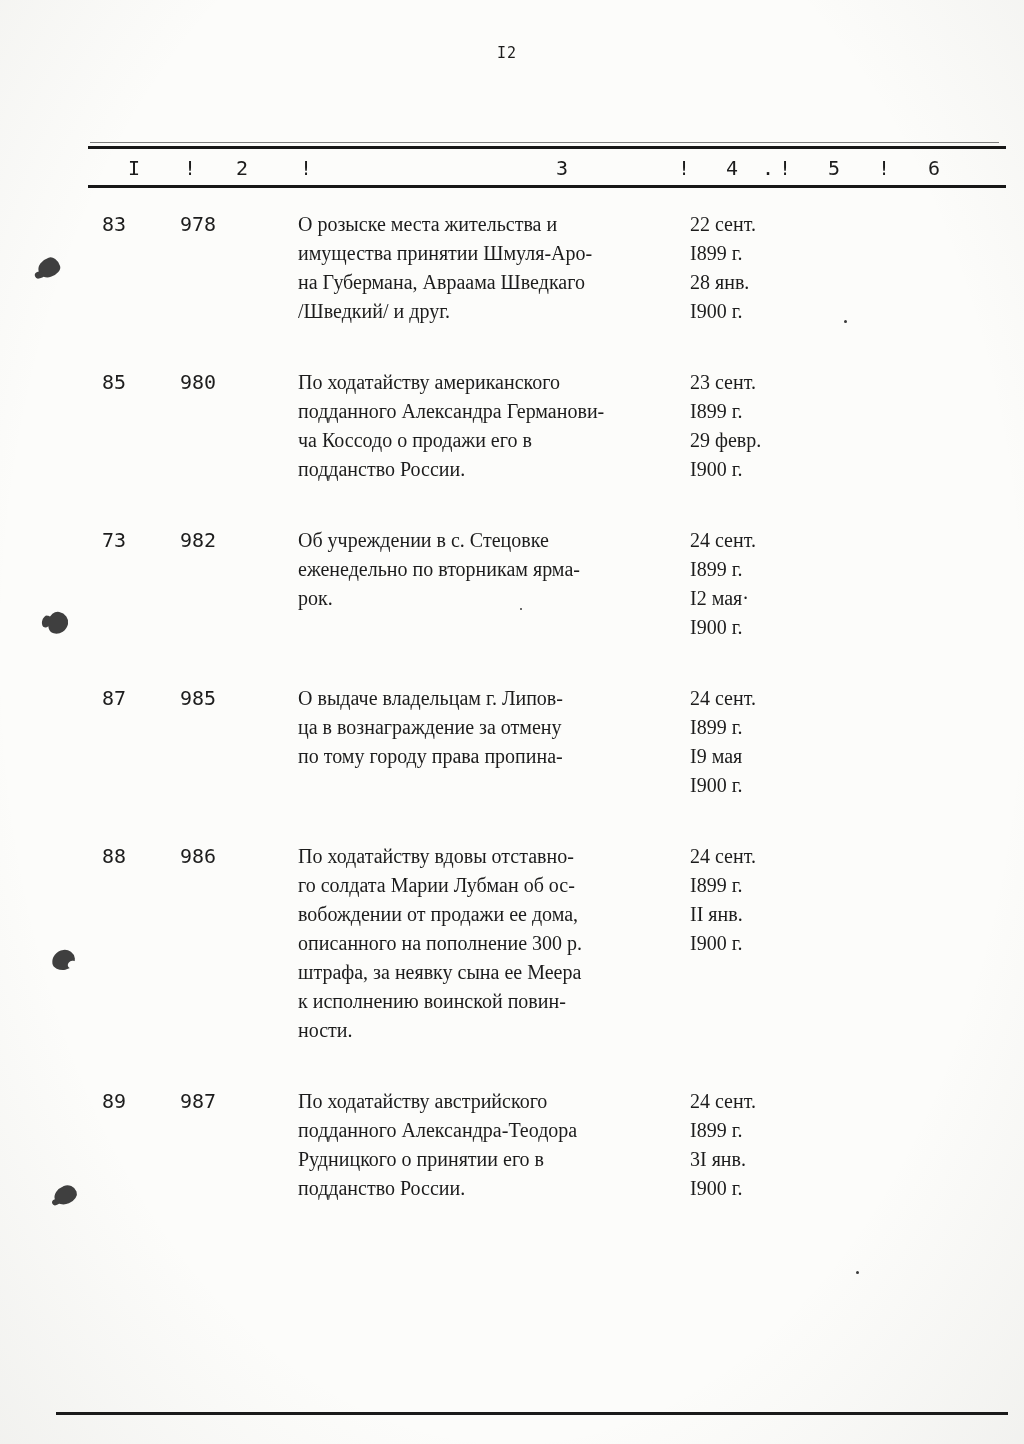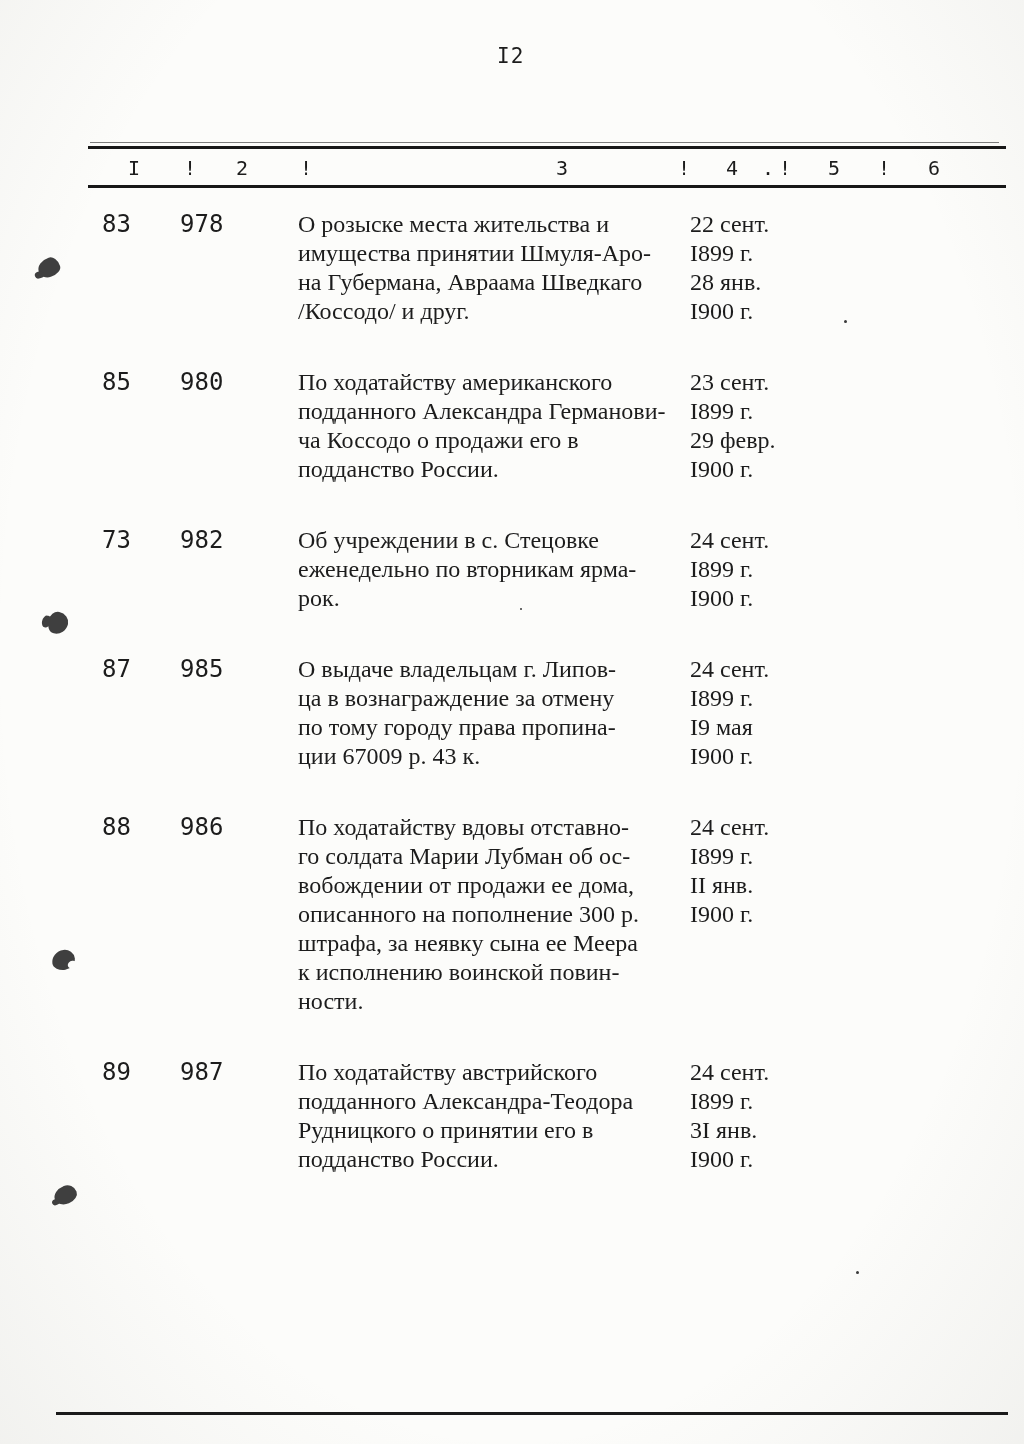--- a/index.html
+++ b/index.html
@@ -13,39 +13,39 @@
   }
   
   .scan-surface{
     position:absolute;inset:0;
     background:
       radial-gradient(ellipse at 50% 45%, rgba(255,255,255,0) 70%, rgba(120,120,110,0.08) 100%);
     pointer-events:none;
   }
   .page-number{
     position:absolute;top:44px;left:497px;
-    font-size:21px;letter-spacing:1px;
+    font-size:15px;letter-spacing:1px;
   }
   .table-header{
     position:absolute;top:146px;left:88px;width:918px;height:42px;
     border-top:3px solid #171717;
     border-bottom:3px solid #171717;
     box-sizing:border-box;
   }
   .table-header::before{
     
     content:"";position:absolute;left:2px;top:-7px;width:99%;height:1px;background:rgba(20,20,20,.55);
   }
   .hcell{position:absolute;top:7px;font-size:20px;}
   .entries{position:absolute;top:210px;left:102px;width:900px;}
   .entry{
     display:grid;
     grid-template-columns:78px 118px 392px auto;
     margin-bottom:42px;
-    font-size:24px;
+    font-size:20px;
     line-height:29px;
   }
   .entry .num,.entry .file{white-space:pre;}
   .entry .desc .line,.entry .dates .line{white-space:pre;font-family:Liberation Serif, serif;}
   .bottom-rule{
     position:absolute;top:1412px;left:56px;width:952px;height:3px;background:#1a1a1a;
   }
   .blot{
     position:absolute;background:#262626;opacity:.88;
   }
@@ -85,21 +85,21 @@
   </div>
 
 <div class="entries">
   <div class="entry">
     <div class="col num">83</div>
     <div class="col file">978</div>
     <div class="col desc">
         <div class="line">О розыске места жительства и</div>
         <div class="line">имущества принятии Шмуля-Аро-</div>
         <div class="line">на Губермана, Авраама Шведкаго</div>
-        <div class="line">/Коссодо/ и друг.</div>
+        <div class="line">/Шведкий/ и друг.</div>
       </div>
     <div class="col dates">
         <div class="line">22 сент.</div>
         <div class="line">I899 г.</div>
         <div class="line">28 янв.</div>
         <div class="line">I900 г.</div>
       </div>
   </div>
 
   <div class="entry">
@@ -123,32 +123,32 @@
     <div class="col num">73</div>
     <div class="col file">982</div>
     <div class="col desc">
         <div class="line">Об учреждении в с. Стецовке</div>
         <div class="line">еженедельно по вторникам ярма-</div>
         <div class="line">рок.</div>
       </div>
     <div class="col dates">
         <div class="line">24 сент.</div>
         <div class="line">I899 г.</div>
+        <div class="line">I2 мая·</div>
         <div class="line">I900 г.</div>
       </div>
   </div>
 
   <div class="entry">
     <div class="col num">87</div>
     <div class="col file">985</div>
     <div class="col desc">
         <div class="line">О выдаче владельцам г. Липов-</div>
         <div class="line">ца в вознаграждение за отмену</div>
         <div class="line">по тому городу права пропина-</div>
-        <div class="line">ции 67009 р. 43 к.</div>
       </div>
     <div class="col dates">
         <div class="line">24 сент.</div>
         <div class="line">I899 г.</div>
         <div class="line">I9 мая</div>
         <div class="line">I900 г.</div>
       </div>
   </div>
 
   <div class="entry">

